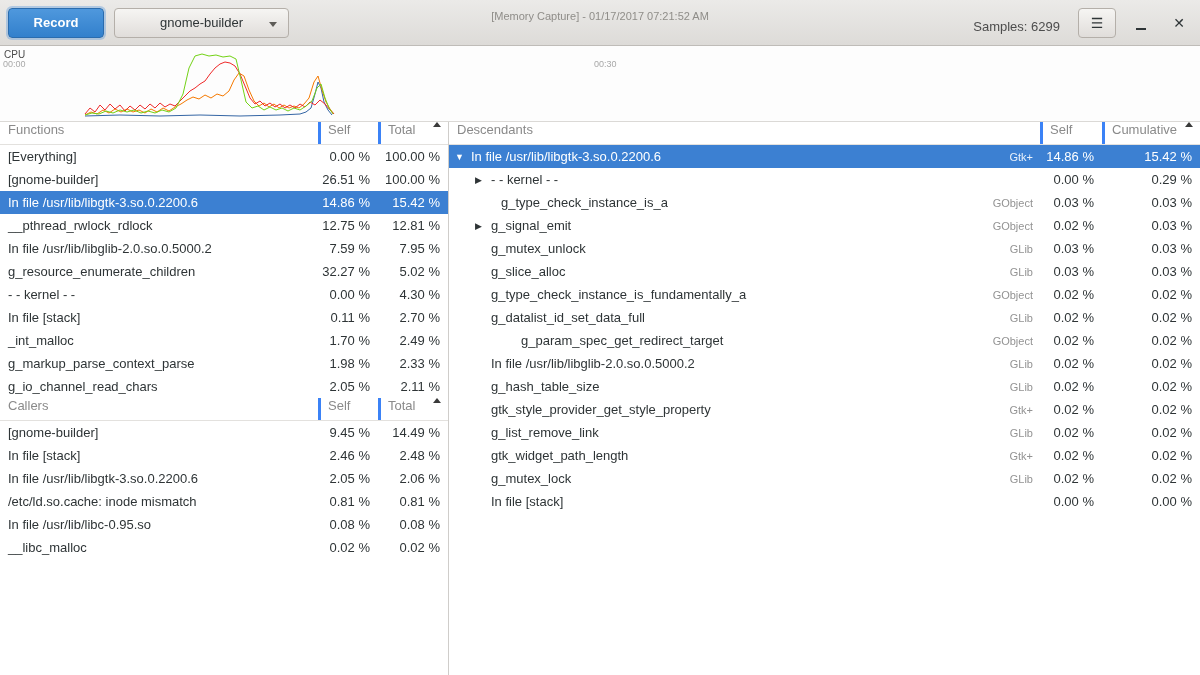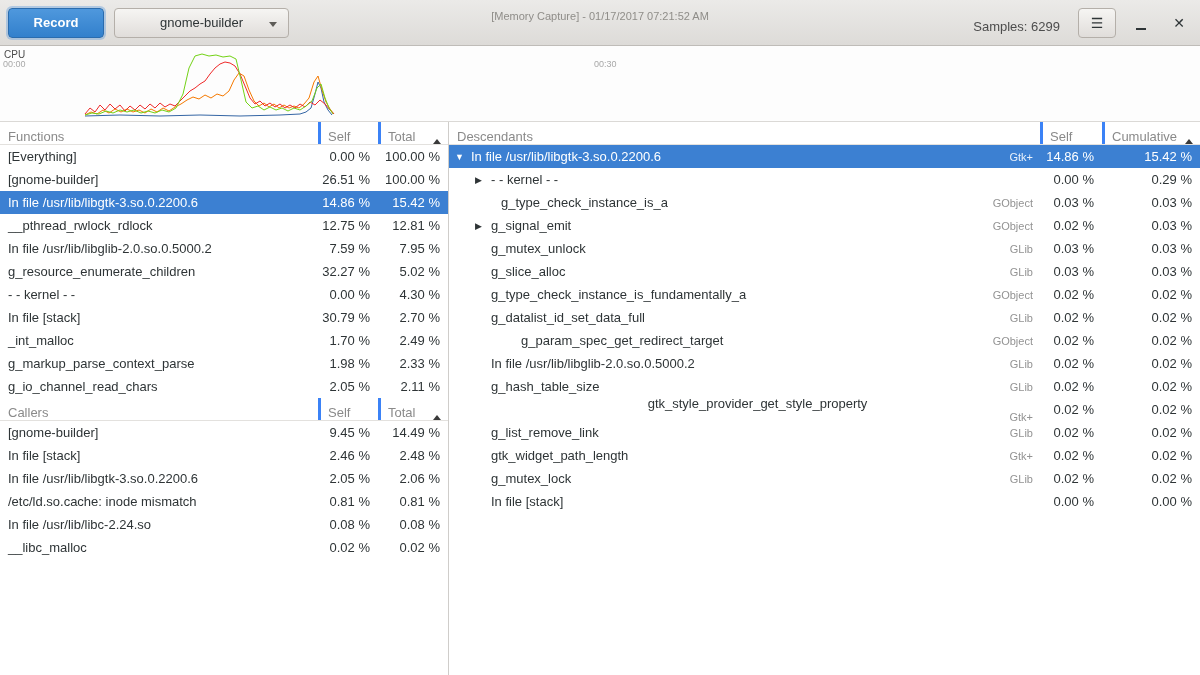--- a/index.html
+++ b/index.html
@@ -49,21 +49,21 @@
   .tick { position:absolute; top:13px; font-size:9px; color:#a8a8a8; }
   .t0 { left:3px; }
   .t30 { left:594px; }
 
   
   .main { display:flex; height:553px; }
   .left-pane { width:449px; flex:none; border-right:1px solid #cfcdca; display:flex; flex-direction:column; background:#fff; }
   .right-pane { flex:1; display:flex; flex-direction:column; background:#84cc16; }
 
   .thead { display:flex; height:23px; flex:none; border-bottom:1px solid #e3e1de; background:#fff; }
-  .hcell { display:flex; align-items:flex-end; font-size:13px; color:#8a8a8a; padding:0 7px; }
+  .hcell { display:flex; align-items:flex-start; font-size:13px; color:#8a8a8a; padding:0 7px; }
   .hcell.name { flex:1; min-width:0; padding-left:8px; }
   .hcell + .hcell { border-left:3px solid #3b82f6; }
   .hcell.sorted { justify-content:space-between; }
   .sort-arrow {
     width:0; height:0; margin-left:4px;
     border-left:4px solid transparent; border-right:4px solid transparent;
     border-bottom:5px solid #3a3a3a;
   }
 
   .rows { flex:none; }
@@ -181,21 +181,21 @@
           <div class="cell name">
             <span>- - kernel - -</span>
           </div>
           <div class="cell num self-col">0.00 %</div>
           <div class="cell num total-col">4.30 %</div>
         </div>
         <div class="trow">
           <div class="cell name">
             <span>In file [stack]</span>
           </div>
-          <div class="cell num self-col">30.79 %</div>
+          <div class="cell num self-col">0.11 %</div>
           <div class="cell num total-col">2.70 %</div>
         </div>
         <div class="trow">
           <div class="cell name">
             <span>_int_malloc</span>
           </div>
           <div class="cell num self-col">1.70 %</div>
           <div class="cell num total-col">2.49 %</div>
         </div>
         <div class="trow">
@@ -250,21 +250,21 @@
         </div>
         <div class="trow">
           <div class="cell name">
             <span>/etc/ld.so.cache: inode mismatch</span>
           </div>
           <div class="cell num self-col">0.81 %</div>
           <div class="cell num total-col">0.81 %</div>
         </div>
         <div class="trow">
           <div class="cell name">
-            <span>In file /usr/lib/libc-2.24.so</span>
+            <span>In file /usr/lib/libc-0.95.so</span>
           </div>
           <div class="cell num self-col">0.08 %</div>
           <div class="cell num total-col">0.08 %</div>
         </div>
         <div class="trow">
           <div class="cell name">
             <span>__libc_malloc</span>
           </div>
           <div class="cell num self-col">0.02 %</div>
           <div class="cell num total-col">0.02 %</div>
@@ -379,21 +379,21 @@
         <div class="trow">
           <div class="cell name" style="padding-left: 26px;">
             <span class="expander"></span>
             <span>g_hash_table_size</span>
             <span class="lib-tag">GLib</span>
           </div>
           <div class="cell num self-col">0.02 %</div>
           <div class="cell num total-col">0.02 %</div>
         </div>
         <div class="trow">
-          <div class="cell name" style="padding-left: 26px; flex-direction: column;">
+          <div class="cell name" style="padding-left: 26px;">
             <span class="expander"></span>
             <span>gtk_style_provider_get_style_property</span>
             <span class="lib-tag">Gtk+</span>
           </div>
           <div class="cell num self-col">0.02 %</div>
           <div class="cell num total-col">0.02 %</div>
         </div>
         <div class="trow">
           <div class="cell name" style="padding-left: 26px;">
             <span class="expander"></span>

